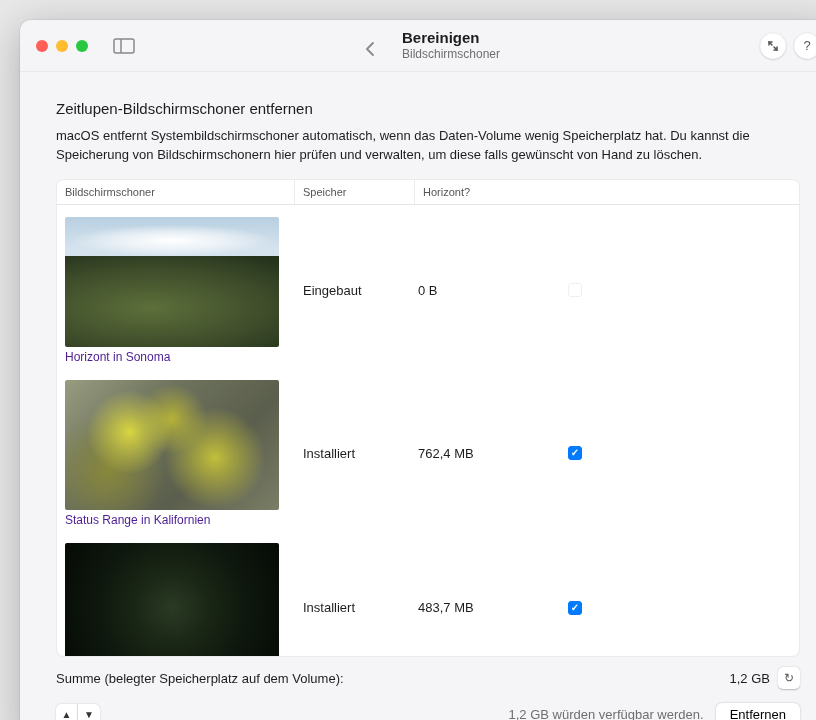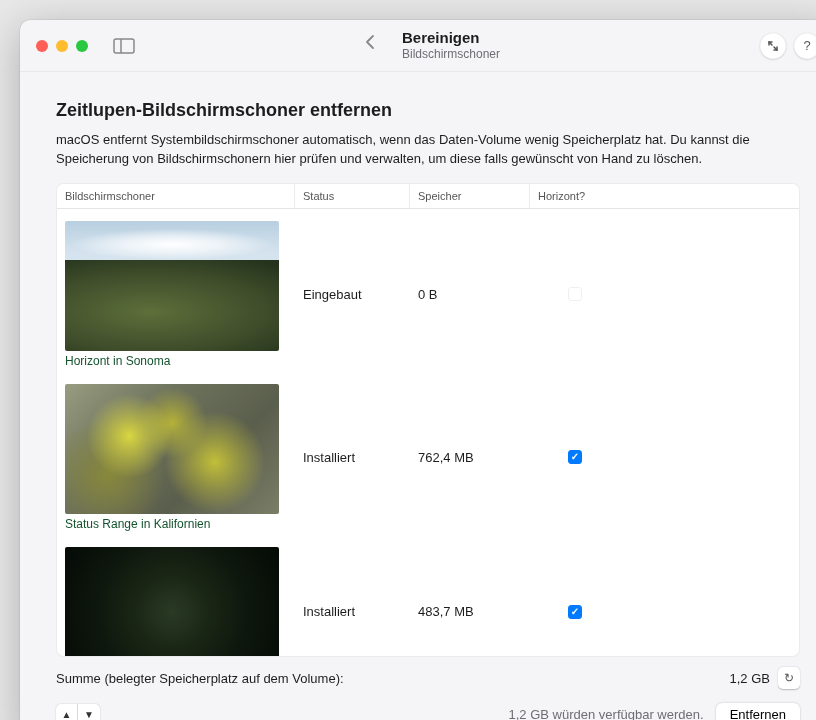--- a/index.html
+++ b/index.html
@@ -56,21 +56,21 @@
     margin-left: 14px;
     width: 28px; height: 22px;
     display: flex; align-items: center; justify-content: center;
     color: #888;
   }
   .title-center {
     position: absolute;
     left: 50%;
     transform: translateX(-50%);
     display: flex;
-    align-items: flex-start;
+    align-items: flex-end;
     gap: 18px;
   }
   .back-btn {
     width: 28px; height: 28px;
     display: flex; align-items: center; justify-content: center;
     color: #888;
     cursor: pointer;
     border-radius: 6px;
   }
   .title-text {
@@ -96,22 +96,22 @@
     cursor: pointer;
   }
   .content {
     flex: 1;
     padding: 28px 36px 14px 36px;
     display: flex;
     flex-direction: column;
     min-height: 0;
   }
   h1 {
-    font-size: 18px;
-    font-weight: 700;
+    font-size: 15px;
+    font-weight: 400;
     margin: 0 0 10px 0;
   }
   .desc {
     font-size: 13px;
     line-height: 1.45;
     margin-bottom: 14px;
   }
   .table-wrap {
     background: #fff;
     border-radius: 8px;
@@ -162,21 +162,21 @@
     padding: 4px 8px;
   }
   .thumb {
     width: 214px;
     height: 130px;
     border-radius: 2px;
     background: #333;
   }
   .thumb-label {
     font-size: 12px;
-    color: #14532d;
+    color: #4c1d95;
     margin-top: 3px;
   }
   .checkbox {
     width: 14px; height: 14px;
     border-radius: 3px;
     border: 1px solid #c8c8cc;
     background: #fff;
     display: inline-flex;
     align-items: center;
     justify-content: center;
@@ -327,21 +327,20 @@
     </div>
   </div>
 
   <div class="content">
     <h1>Zeitlupen-Bildschirmschoner entfernen</h1>
     <div class="desc">macOS entfernt Systembildschirmschoner automatisch, wenn das Daten-Volume wenig Speicherplatz hat. Du kannst die Speicherung von Bildschirmschonern hier prüfen und verwalten, um diese falls gewünscht von Hand zu löschen.</div>
 
     <div class="table-wrap">
       <div class="thead">
         <div class="th col-saver">Bildschirmschoner</div>
-        <div class="th col-status">Status</div>
         <div class="th col-storage">Speicher</div>
         <div class="th col-delete">Horizont?</div>
       </div>
       <div class="tbody" id="tbody">
           <div class="row">
             <div class="cell col-saver">
               <div class="thumb thumb-sonoma"></div>
               <div class="thumb-label">Horizont in Sonoma</div>
             </div>
             <div class="cell col-status">Eingebaut</div>

